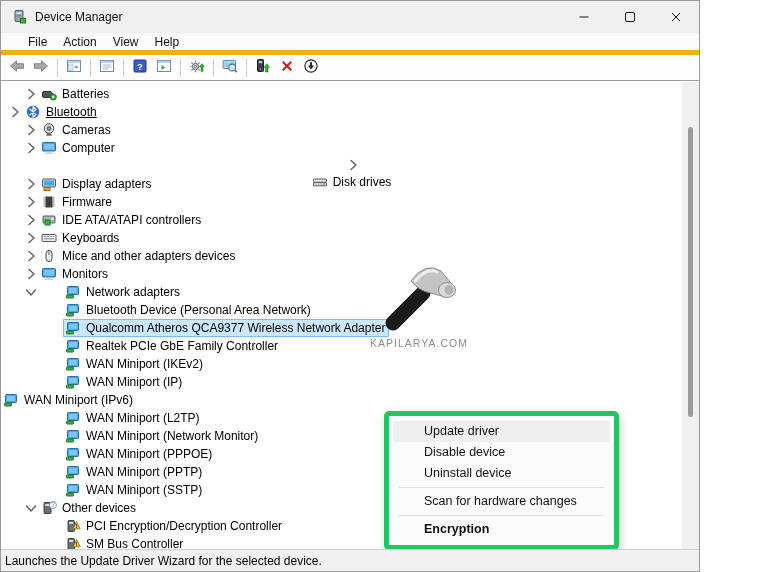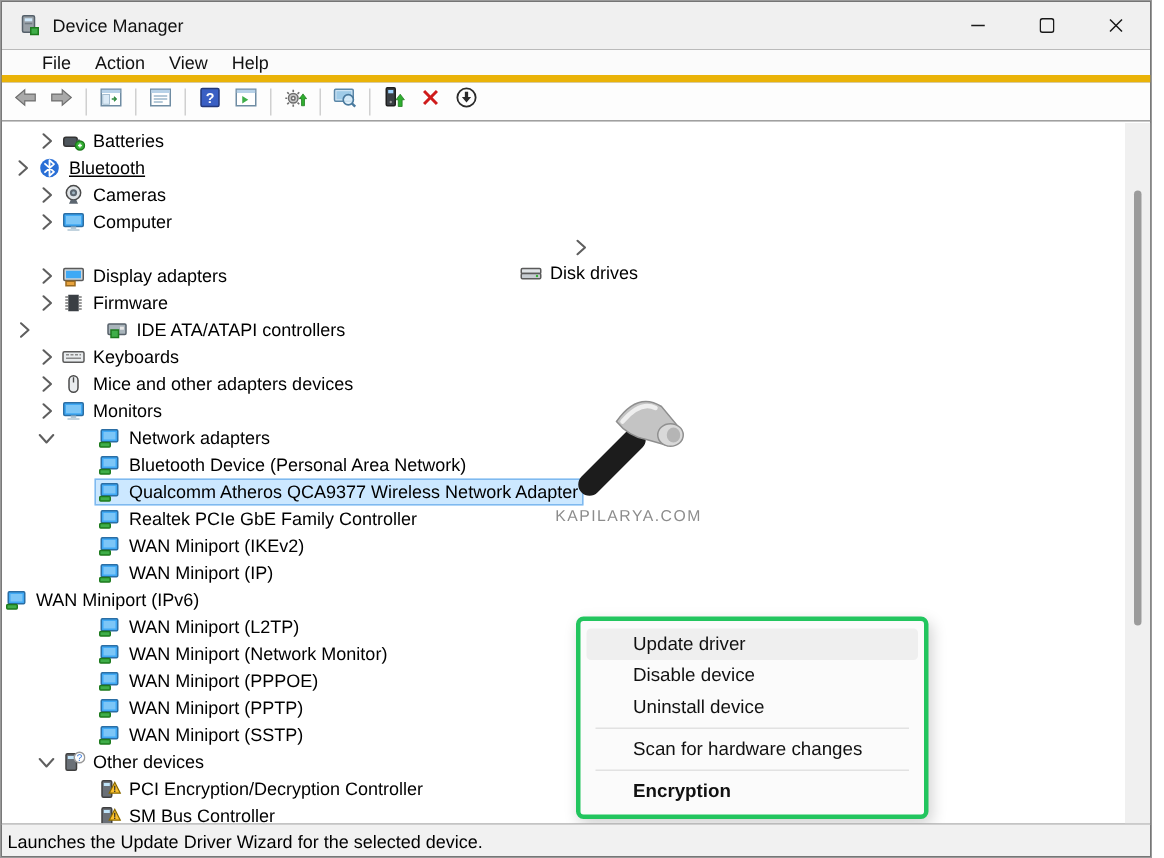--- a/index.html
+++ b/index.html
@@ -1,18 +1,18 @@
 <!DOCTYPE html>
 <html><head>
 <meta charset="utf-8">
 <style>
   * { box-sizing: border-box; margin: 0; padding: 0; }
   html,body { width: 776px; height: 572px; overflow: hidden; background:#fff;
     font-family: "Liberation Sans", sans-serif; }
-  .window { position: relative; width: 768px; height: 572px; background:#000000;
+  .window { position: relative; width: 700px; height: 572px; background:#0ea5e9;
     border:1px solid #999; overflow:hidden; }
 
   
   .titlebar { height:32px; background:#f0f0f0; display:flex; align-items:center; padding-left:10px; }
   .titlebar .app-icon { width:16px; height:16px; margin-right:8px; display:inline-flex; }
   .titlebar .title { font-size:12px; color:#111; }
   .win-controls { margin-left:auto; display:flex; height:100%; }
   .win-btn { width:46px; height:100%; display:flex; align-items:center; justify-content:center; cursor:default; }
 
   
@@ -39,21 +39,21 @@
   
   .sb-track { position:absolute; top:1px; right:0; width:17px; bottom:0; background:#f0f0f0; }
   .sb-thumb { position:absolute; left:6px; width:5px; border-radius:3px; background:#9b9b9b; }
 
   
   .watermark { position:absolute; left:363px; top:176px; width:110px; text-align:center; pointer-events:none; }
   .watermark .wm-text { font-size:10.5px; color:#8c8c8c; letter-spacing:1px; margin-top:2px; }
 
   
   .context-menu { position:absolute; left:383px; top:330px; width:235px; background:#fbfbfb;
-    border:3px solid #22c55e; border-radius:5px; box-shadow:2px 4px 10px rgba(0,0,0,0.18);
+    border:5px solid #22c55e; border-radius:5px; box-shadow:2px 4px 10px rgba(0,0,0,0.18);
     padding:5px 0; z-index:20; }
   .cm-item { height:21px; line-height:21px; margin:0 4px; padding-left:31px; font-size:12.5px; color:#111;
     border-radius:3px; }
   .cm-item.highlighted { background:#efefef; }
   .cm-item.bold { font-weight:bold; }
   .cm-sep { height:1px; background:#e2e2e2; margin:3px 10px; }
 
   
   .statusbar { position:absolute; left:0; right:0; bottom:0; height:22px; background:#f1f1f1;
     border-top:1px solid #cfcfcf; display:flex; align-items:center; padding-left:4px; }
@@ -297,21 +297,21 @@
           <span class="sel-wrap">
             <span class="t-icon">
               <svg width="16" height="16" viewBox="0 0 16 16">
                 <rect x="4.5" y="2.5" width="7" height="11" fill="#3a3f44"></rect>
                 <path d="M4.5 4 h-2 M4.5 6 h-2 M4.5 8 h-2 M4.5 10 h-2 M4.5 12 h-2 M11.5 4 h2 M11.5 6 h2 M11.5 8 h2 M11.5 10 h2 M11.5 12 h2" stroke="#7a7a7a" stroke-width="1"></path>
               </svg>
             </span>
             <span class="t-label">Firmware</span>
           </span>
         </div>
-        <div class="tree-row" style="padding-left: 7px; gap: 44px;">
+        <div class="tree-row" style="padding-left: 22px;">
           <span class="chev">
             <svg width="16" height="16" viewBox="0 0 16 16">
               <path d="M6 3.5 L11 8 L6 12.5" fill="none" stroke="#5f5f5f" stroke-width="1.4" stroke-linecap="round" stroke-linejoin="round"></path>
             </svg>
           </span>
           <span class="sel-wrap">
             <span class="t-icon">
               <svg width="16" height="16" viewBox="0 0 16 16">
                 <rect x="2" y="4" width="12" height="7" rx="0.8" fill="#a9b4bb" stroke="#57606a"></rect>
                 <rect x="10" y="5.8" width="2.6" height="2" fill="#e8e8e8"></rect>

